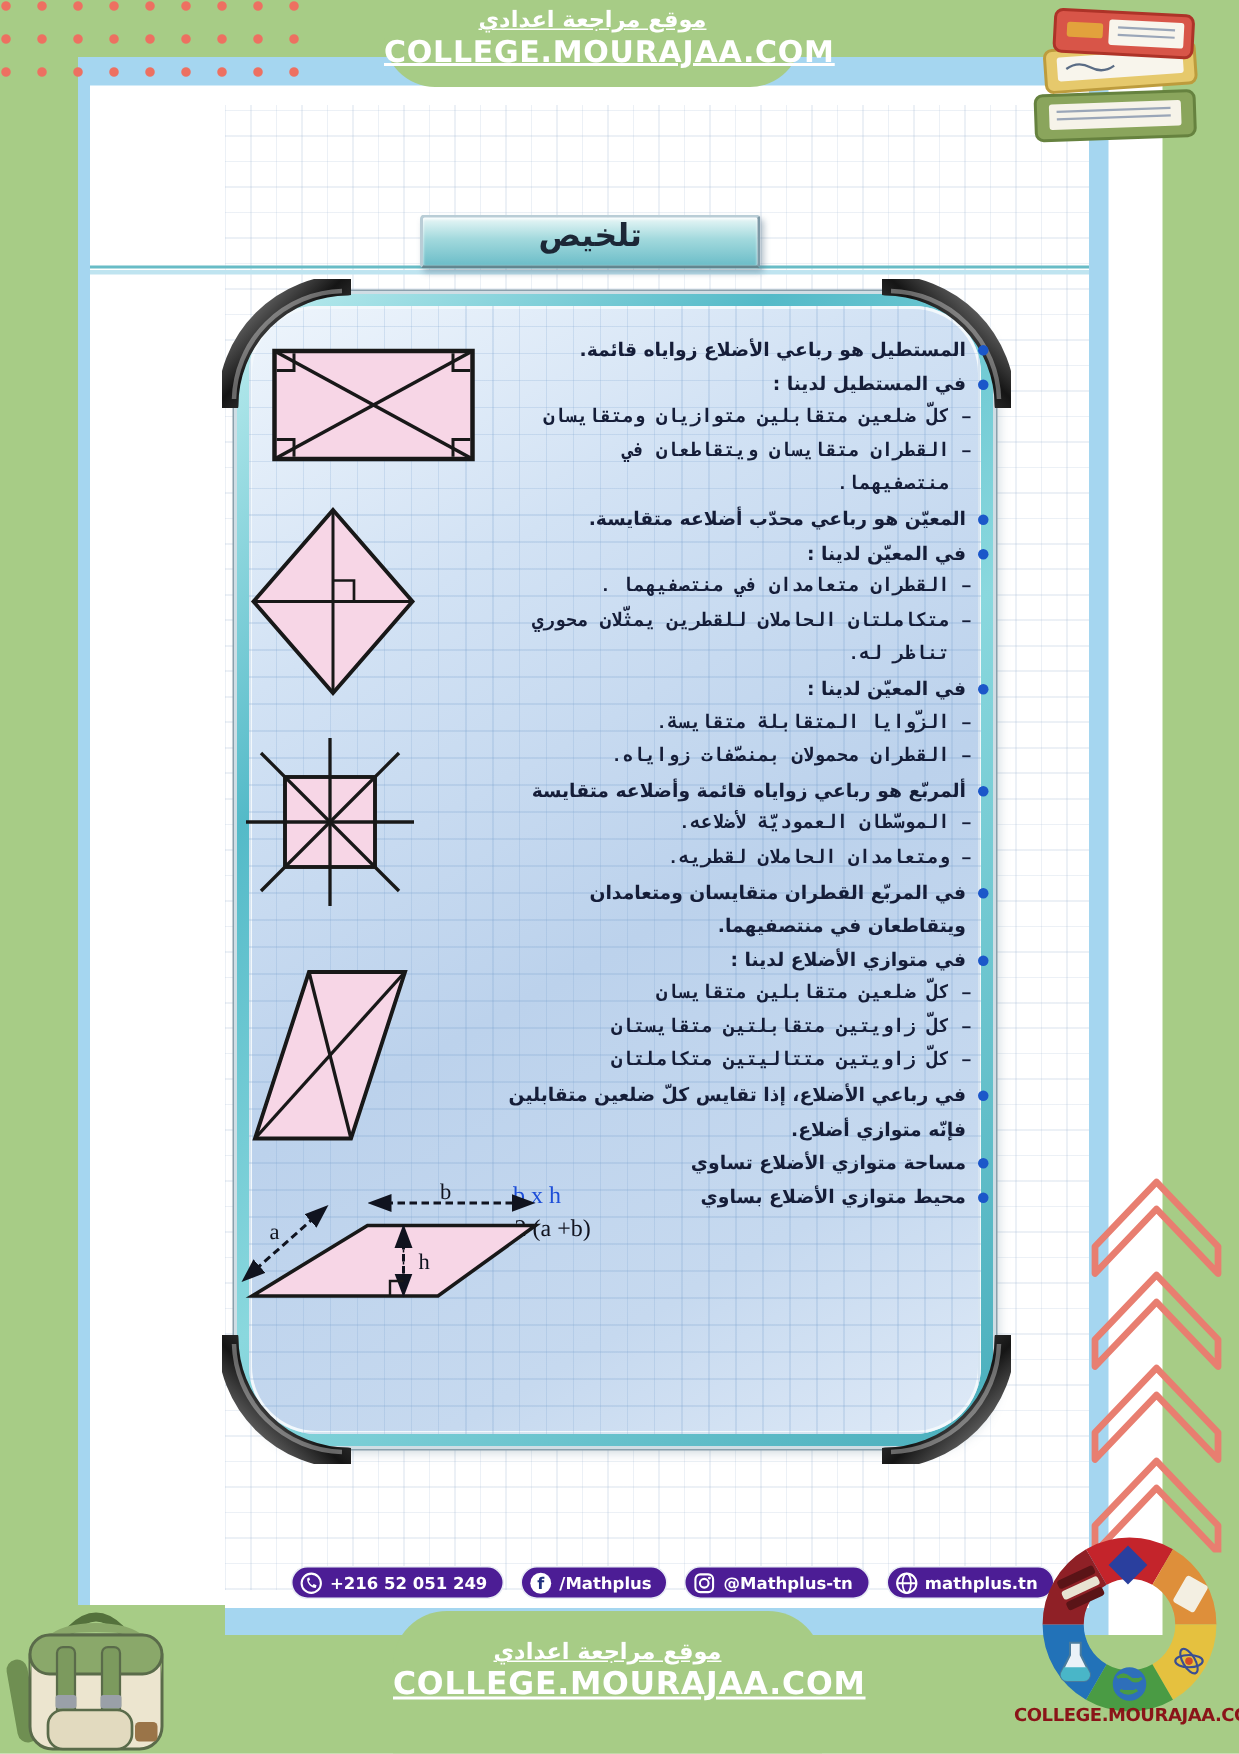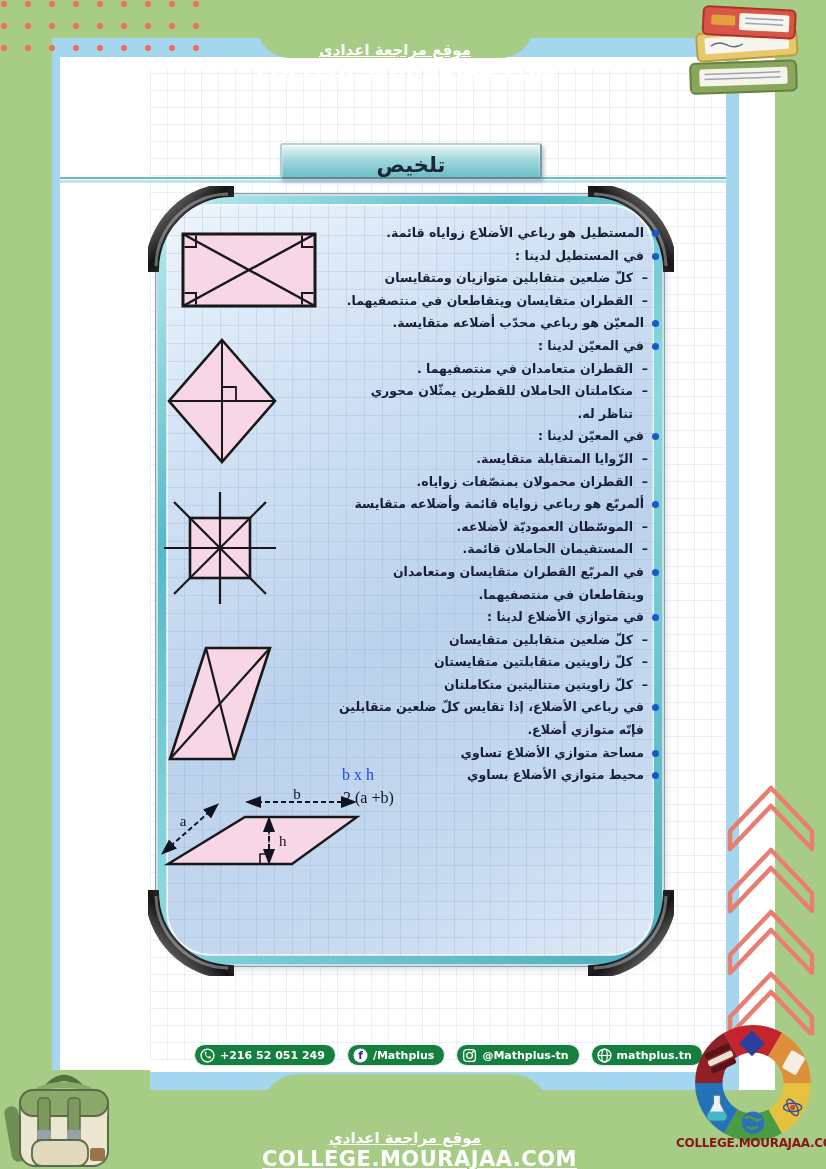--- a/index.html
+++ b/index.html
@@ -25,34 +25,34 @@
     left:0; top:0; width:205px; height:60px;
     background-image:radial-gradient(circle at 4px 4px, #ed7061 2.8px, rgba(0,0,0,0) 3.5px);
     background-size:24px 22px;
   }
 
   
   .header-pill {
     left:256px; top:0; width:278px; height:58px; background:#a7cc86;
     border-radius:0 0 34px 34px; text-align:center; z-index:6; padding-top:4px;
   }
-  .pill-line1 { color:#fff; font-weight:bold; font-size:15px; text-decoration:underline;margin-top:37px; }
+  .pill-line1 { color:#fff; font-weight:bold; font-size:15px; text-decoration:underline; }
   .pill-line2 { color:#fff; font-weight:bold; font-size:20px; letter-spacing:.5px; text-decoration:underline; }
   .footer-green-band { left:0; top:1090px; width:826px; height:79px; background:#a7cc86; z-index:7; }
   .footer-green-left { left:0; top:1070px; width:150px; height:40px; background:#a7cc86; z-index:7; }
   .footer-pill {
     left:262px; top:1074px; width:286px; height:95px; background:#a7cc86;
     border-radius:36px 36px 0 0; text-align:center; z-index:8; padding-top:18px;
   }
   .footer-pill .pill-line2 { font-size:21px; }
 
   
   .title-banner {
-    left:280px; top:143px; width:262px; height:36px; z-index:4;
-    display:flex; align-items:flex-end; justify-content:center;
+    left:280px; top:143px; width:227px; height:36px; z-index:4;
+    display:flex; align-items:flex-start; justify-content:center;
     background:linear-gradient(180deg,#e9f7f7 0%,#a2d9dd 45%,#6cbdc8 100%);
     border:2px solid #b9cdd6; border-right-color:#7e99a6; border-bottom-color:#63868f;
     border-radius:3px;
     box-shadow:2px 3px 4px rgba(90,120,140,.45), inset 0 1px 2px #ffffff;
     font-size:21px; font-weight:bold; color:#1c2736;
   }
   .divider-teal { left:60px; top:177px; width:666px; height:2px; background:#68bcc6; z-index:2; }
   .divider-blue { left:60px; top:180px; width:666px; height:3px; background:#bfe4f0; z-index:2; }
 
   
@@ -79,41 +79,41 @@
   .content {
     left:338px; top:222px; width:322px; z-index:4;
     direction:rtl; text-align:right;
     font-weight:bold; font-size:12.5px; color:#151d38; line-height:22.6px;
   }
   .item { position:relative; padding-right:16px; }
   .item.bullet::before {
     content:""; position:absolute; right:1px; top:8px;
     width:7px; height:7px; border-radius:50%; background:#1b57c9;
   }
-  .item.dash { padding-right:27px; }
+  .item.dash { padding-right:27px;font-family:Liberation Mono, monospace; }
   .item.dash::before { content:"\2013"; position:absolute; right:12px; top:0; }
   .formula-inline {
     float:left; direction:ltr;
     font-family:"Liberation Serif", serif; font-weight:normal;
     font-size:16px; color:#1d4ed8; padding-left:4px;
   }
   .formula-line {
     direction:ltr; text-align:left; padding-left:5px;
     font-family:"Liberation Serif", serif; font-weight:normal;
     font-size:16px; color:#10131f;
   }
 
   
   .diagram { z-index:4; }
   svg text.dim-label { font-family:"Liberation Serif", serif; font-size:15px; fill:#10131f; }
 
   
   .badges { left:194px; top:1044px; display:flex; gap:11px; z-index:6; }
   .badge {
-    height:22px; background:#15803d; border:1.5px solid #e9edf5; border-radius:11px;
+    height:22px; background:#4c1d95; border:1.5px solid #e9edf5; border-radius:11px;
     color:#fff; font-size:11px; font-weight:bold;
     display:flex; align-items:center; gap:5px; padding:0 10px 0 5px;
     white-space:nowrap;
   }
 
   
   .chevrons { left:724px; top:783px; z-index:5; }
   .books    { left:684px; top:0px; z-index:6; }
   .backpack { left:2px; top:1068px; z-index:9; }
   .logo     { left:692px; top:1022px; z-index:9; }
@@ -196,21 +196,21 @@
   <div class="item dash">القطران متقايسان ويتقاطعان في منتصفيهما.</div>
   <div class="item bullet">المعيّن هو رباعي محدّب أضلاعه متقايسة.</div>
   <div class="item bullet">في المعيّن لدينا :</div>
   <div class="item dash">القطران متعامدان في منتصفيهما .</div>
   <div class="item dash">متكاملتان الحاملان للقطرين يمثّلان محوري تناظر له.</div>
   <div class="item bullet">في المعيّن لدينا :</div>
   <div class="item dash">الزّوايا المتقابلة متقايسة.</div>
   <div class="item dash">القطران محمولان بمنصّفات زواياه.</div>
   <div class="item bullet">ألمربّع هو رباعي زواياه قائمة وأضلاعه متقايسة</div>
   <div class="item dash">الموسّطان العموديّة لأضلاعه.</div>
-  <div class="item dash">المستقيمان الحاملان قائمة.</div>
+  <div class="item dash">ومتعامدان الحاملان لقطريه.</div>
   <div class="item bullet">في المربّع القطران متقايسان ومتعامدان ويتقاطعان في منتصفيهما.</div>
   <div class="item bullet">في متوازي الأضلاع لدينا :</div>
   <div class="item dash">كلّ ضلعين متقابلين متقايسان</div>
   <div class="item dash">كلّ زاويتين متقابلتين متقايستان</div>
   <div class="item dash">كلّ زاويتين متتاليتين متكاملتان</div>
   <div class="item bullet">في رباعي الأضلاع، إذا تقايس كلّ ضلعين متقابلين فإنّه متوازي أضلاع.</div>
   <div class="item bullet">مساحة متوازي الأضلاع تساوي</div>
   <div class="item bullet">
     <span class="formula-inline">b x h</span>
     <span>محيط متوازي الأضلاع بساوي</span>

